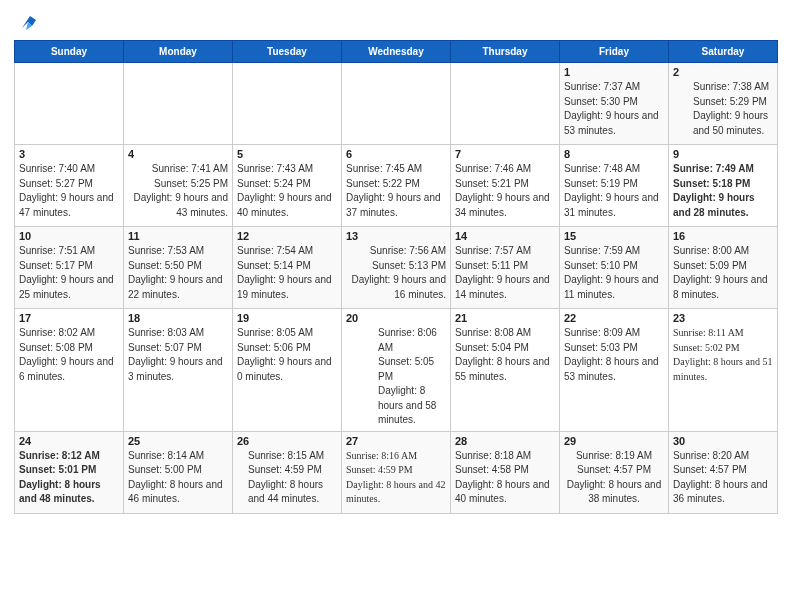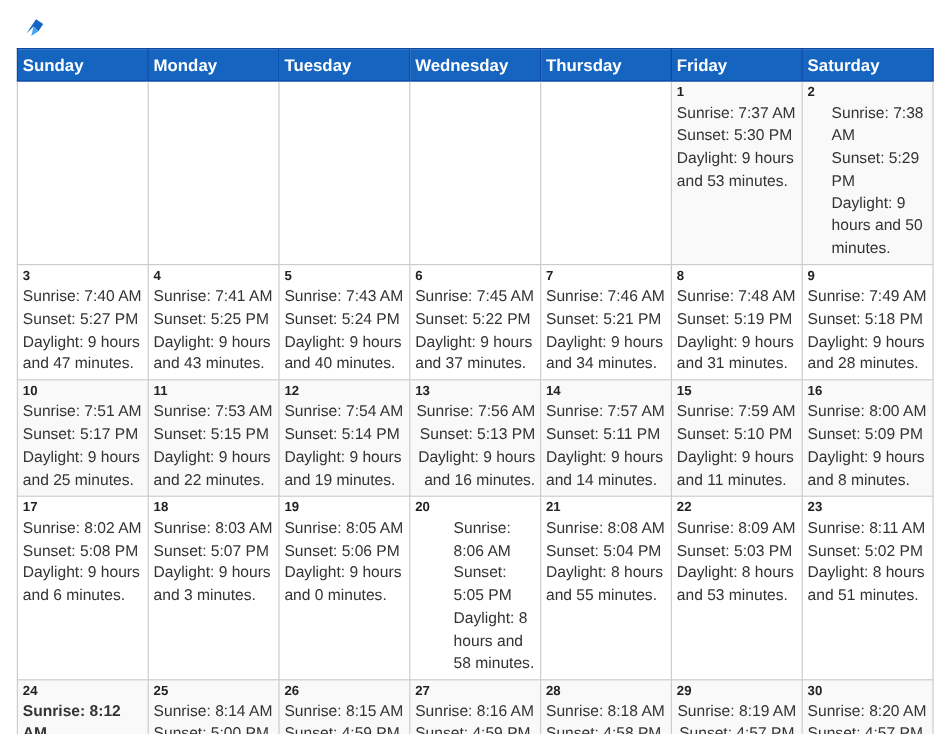--- a/index.html
+++ b/index.html
@@ -52,24 +52,24 @@
       margin-top: 2px;
     }
     .calendar {
       width: 100%;
       border-collapse: collapse;
       table-layout: fixed;
     }
     .calendar thead tr th {
       background-color: #1565c0;
       color: #fff;
-      font-size: 14px;
+      font-size: 10px;
       font-weight: bold;
       padding: 5px 4px;
-      text-align: left;
+      text-align: center;
       border: 1px solid #0d47a1;
     }
     .calendar tbody tr td {
       border: 1px solid #ccc;
       vertical-align: top;
       padding: 3px 4px;
       font-size: 9.5px;
       color: #222;
       height: 82px;
       background: #fff;
@@ -77,21 +77,21 @@
     .calendar tbody tr:nth-child(odd) td {
       background: #f9f9f9;
     }
     .day-number {
       font-size: 11px;
       font-weight: bold;
       display: block;
       margin-bottom: 2px;
     }
     .day-info {
-      font-size: 13px;
+      font-size: 10px;
       line-height: 1.45;
       color: #333;
     }
     .empty-cell {
       background: #fff !important;
     }
   </style>
 </head>
 <body>
 
@@ -149,21 +149,21 @@
         </tr>
         <tr>
           <td>
             <span class="day-number">3</span>
             <div class="day-info" style="white-space: pre-line;">Sunrise: 7:40 AM
 Sunset: 5:27 PM
 Daylight: 9 hours and 47 minutes.</div>
           </td>
           <td>
             <span class="day-number">4</span>
-            <div class="day-info" style="white-space: pre-line;">Sunrise: 7:41 AM
+            <div class="day-info" style="white-space: pre-line; text-align: right;">Sunrise: 7:41 AM
 Sunset: 5:25 PM
 Daylight: 9 hours and 43 minutes.</div>
           </td>
           <td>
             <span class="day-number">5</span>
             <div class="day-info" style="white-space: pre-line;">Sunrise: 7:43 AM
 Sunset: 5:24 PM
 Daylight: 9 hours and 40 minutes.</div>
           </td>
           <td>
@@ -179,36 +179,36 @@
 Daylight: 9 hours and 34 minutes.</div>
           </td>
           <td>
             <span class="day-number">8</span>
             <div class="day-info" style="white-space: pre-line;">Sunrise: 7:48 AM
 Sunset: 5:19 PM
 Daylight: 9 hours and 31 minutes.</div>
           </td>
           <td>
             <span class="day-number">9</span>
-            <div class="day-info" style="white-space: pre-line;">Sunrise: 7:49 AM
+            <div class="day-info" style="white-space: pre-line; font-weight: bold;">Sunrise: 7:49 AM
 Sunset: 5:18 PM
 Daylight: 9 hours and 28 minutes.</div>
           </td>
         </tr>
         <tr>
           <td>
             <span class="day-number">10</span>
             <div class="day-info" style="white-space: pre-line;">Sunrise: 7:51 AM
 Sunset: 5:17 PM
 Daylight: 9 hours and 25 minutes.</div>
           </td>
           <td>
             <span class="day-number">11</span>
             <div class="day-info" style="white-space: pre-line;">Sunrise: 7:53 AM
-Sunset: 5:15 PM
+Sunset: 5:50 PM
 Daylight: 9 hours and 22 minutes.</div>
           </td>
           <td>
             <span class="day-number">12</span>
             <div class="day-info" style="white-space: pre-line;">Sunrise: 7:54 AM
 Sunset: 5:14 PM
 Daylight: 9 hours and 19 minutes.</div>
           </td>
           <td>
             <span class="day-number">13</span>
@@ -267,47 +267,47 @@
 Daylight: 8 hours and 55 minutes.</div>
           </td>
           <td>
             <span class="day-number">22</span>
             <div class="day-info" style="white-space: pre-line;">Sunrise: 8:09 AM
 Sunset: 5:03 PM
 Daylight: 8 hours and 53 minutes.</div>
           </td>
           <td>
             <span class="day-number">23</span>
-            <div class="day-info" style="white-space: pre-line;">Sunrise: 8:11 AM
+            <div class="day-info" style="white-space: pre-line; font-family: Liberation Serif, serif;">Sunrise: 8:11 AM
 Sunset: 5:02 PM
 Daylight: 8 hours and 51 minutes.</div>
           </td>
         </tr>
         <tr>
           <td>
             <span class="day-number">24</span>
             <div class="day-info" style="white-space: pre-line; font-weight: bold;">Sunrise: 8:12 AM
 Sunset: 5:01 PM
 Daylight: 8 hours and 48 minutes.</div>
           </td>
           <td>
             <span class="day-number">25</span>
             <div class="day-info" style="white-space: pre-line;">Sunrise: 8:14 AM
 Sunset: 5:00 PM
 Daylight: 8 hours and 46 minutes.</div>
           </td>
           <td>
             <span class="day-number">26</span>
-            <div class="day-info" style="white-space: pre-line;">Sunrise: 8:15 AM
+            <div class="day-info" style="white-space: pre-line; margin-left: 11px;">Sunrise: 8:15 AM
 Sunset: 4:59 PM
 Daylight: 8 hours and 44 minutes.</div>
           </td>
           <td>
             <span class="day-number">27</span>
-            <div class="day-info" style="white-space: pre-line;">Sunrise: 8:16 AM
+            <div class="day-info" style="white-space: pre-line; font-family: Liberation Serif, serif;">Sunrise: 8:16 AM
 Sunset: 4:59 PM
 Daylight: 8 hours and 42 minutes.</div>
           </td>
           <td>
             <span class="day-number">28</span>
             <div class="day-info" style="white-space: pre-line;">Sunrise: 8:18 AM
 Sunset: 4:58 PM
 Daylight: 8 hours and 40 minutes.</div>
           </td>
           <td>

